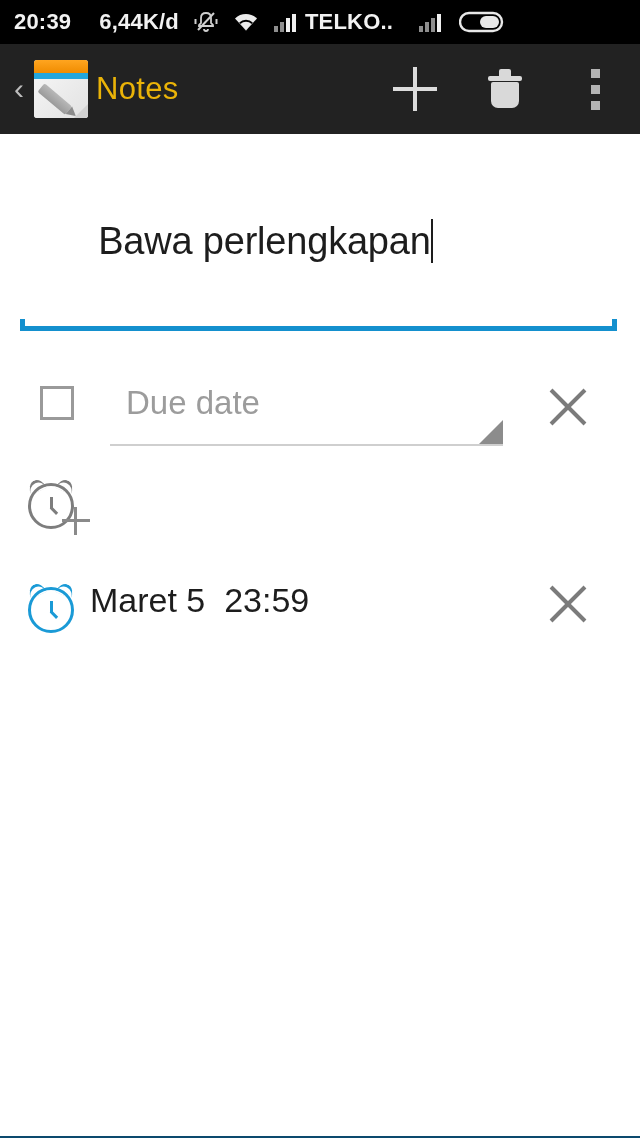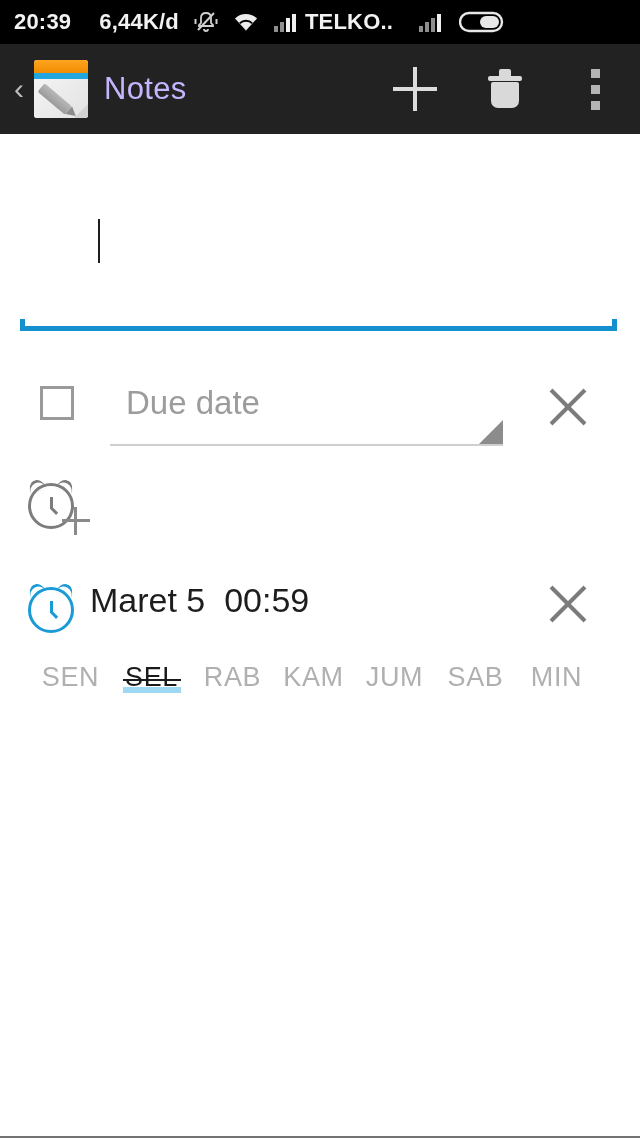--- a/index.html
+++ b/index.html
@@ -9,21 +9,21 @@
   }
   body {
     font-family: "Liberation Sans", sans-serif;
   }
   #screen {
     position: relative;
     width: 640px;
     height: 1138px;
     background: #ffffff;
     overflow: hidden;
-    border-bottom: 2px solid #737373;
+    border-bottom: 2px solid #0c4a6e;
     box-sizing: border-box;
   }
 
   
   .status-bar {
     position: absolute;
     left: 0; top: 0;
     width: 640px;
     height: 44px;
     background: #000000;
@@ -87,22 +87,22 @@
     transform: rotate(40deg); transform-origin: 0 50%;
     border-radius: 2px;
   }
   .app-icon .pencil:after {
     content:""; position:absolute; right:-9px; top:0;
     border-top: 5.5px solid transparent;
     border-bottom: 5.5px solid transparent;
     border-left: 9px solid #8c8c8c;
   }
   .app-title {
-    margin-left: 16px;
-    color: #c4b5fd;
+    margin-left: 8px;
+    color: #eab308;
     font-size: 31px;
     letter-spacing: 0.3px;
   }
   .bar-actions { margin-left: auto; display: flex; align-items: center; }
   .bar-btn { width: 90px; display: flex; align-items: center; justify-content: center; height: 90px; }
 
   .ic-plus { position: relative; width: 44px; height: 44px; }
   .ic-plus:before, .ic-plus:after { content:""; position:absolute; background:#dcdcdc; }
   .ic-plus:before { left: 0; top: 20px; width: 44px; height: 4px; }
   .ic-plus:after  { left: 20px; top: 0; width: 4px; height: 44px; }
@@ -372,21 +372,21 @@
           <span></span>
             <span></span>
             <span></span>
         </span>
       </div>
     </div>
   </div>
 
   <div class="note-input">
     <div class="note-text">
-      <span class="caret"></span>
+      <span>Bawa perlengkapan</span><span class="caret"></span>
     </div>
   </div>
   <div class="focus-underline"></div>
 
   <div class="row-due">
     <div class="checkbox"></div>
     <div class="due-field">
       <span class="due-placeholder">Due date</span>
       <span class="spinner-tri"></span>
     </div>
@@ -407,43 +407,18 @@
 
   <div class="row-alarm">
     <div class="alarm-blue">
       <div class="alarm">
         <div class="bell-l"></div>
           <div class="bell-r"></div>
         <div class="hand-h"></div>
           <div class="hand-m"></div>
       </div>
     </div>
-    <div class="alarm-time">Maret 5  00:59</div>
+    <div class="alarm-time">Maret 5  23:59</div>
     <div class="x-icon x-alarm"></div>
   </div>
 
-  <div class="weekdays">
-    <div class="day">
-      <span>SEN</span>
-    </div>
-    <div class="day selected">
-      <span>SEL</span>
-      <span class="sel-dark"></span>
-      <span class="sel-blue"></span>
-    </div>
-    <div class="day">
-      <span>RAB</span>
-    </div>
-    <div class="day">
-      <span>KAM</span>
-    </div>
-    <div class="day">
-      <span>JUM</span>
-    </div>
-    <div class="day">
-      <span>SAB</span>
-    </div>
-    <div class="day">
-      <span>MIN</span>
-    </div>
-  </div>
 
 </div>
 
 </body></html>

